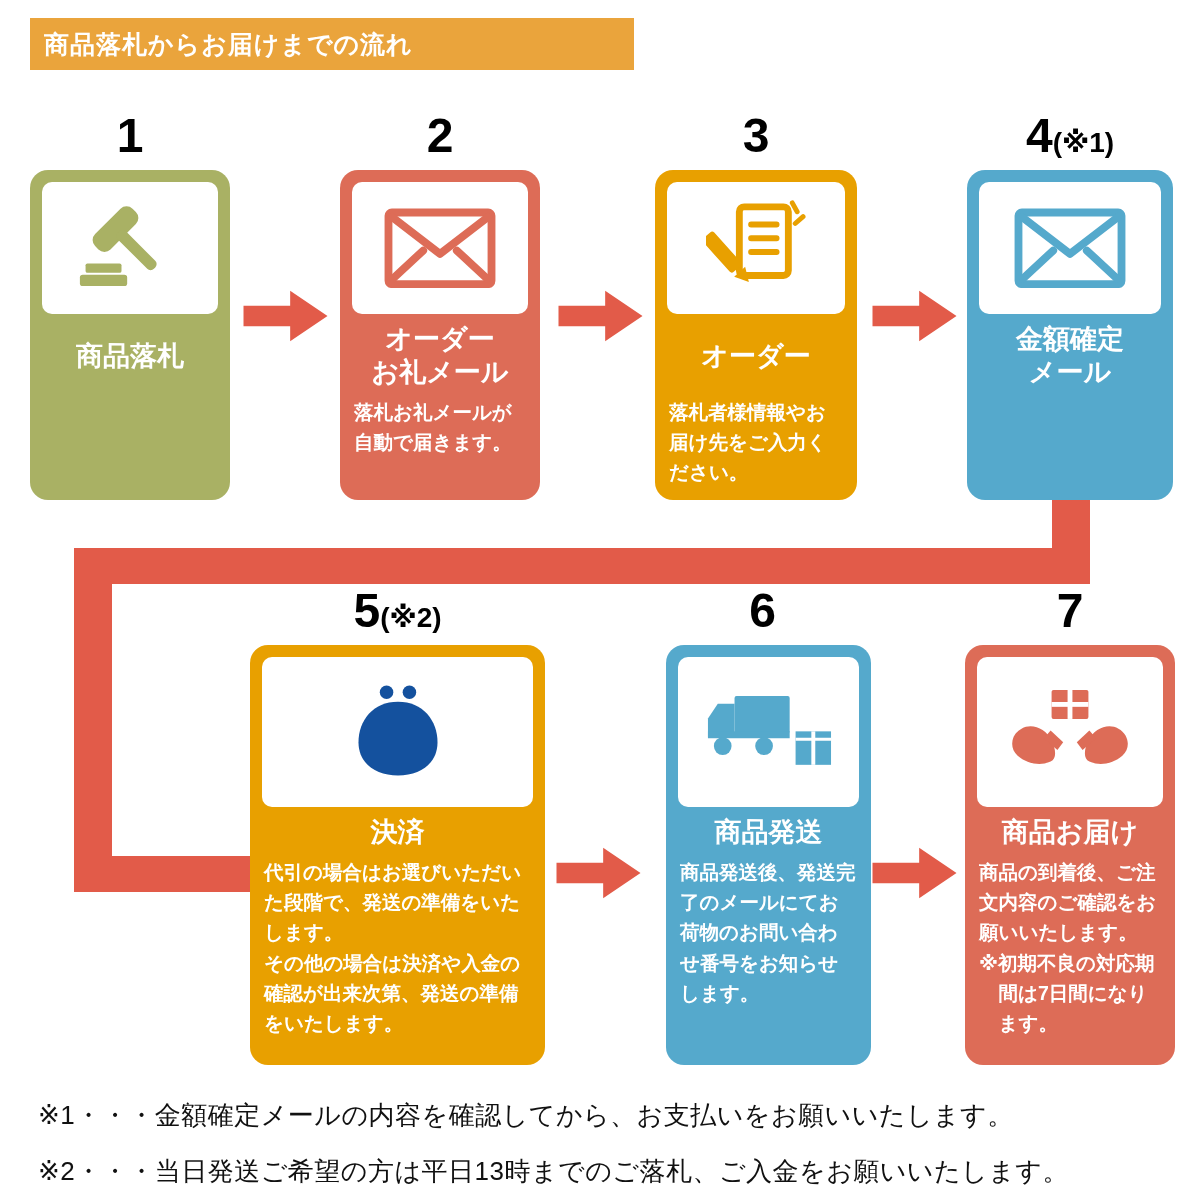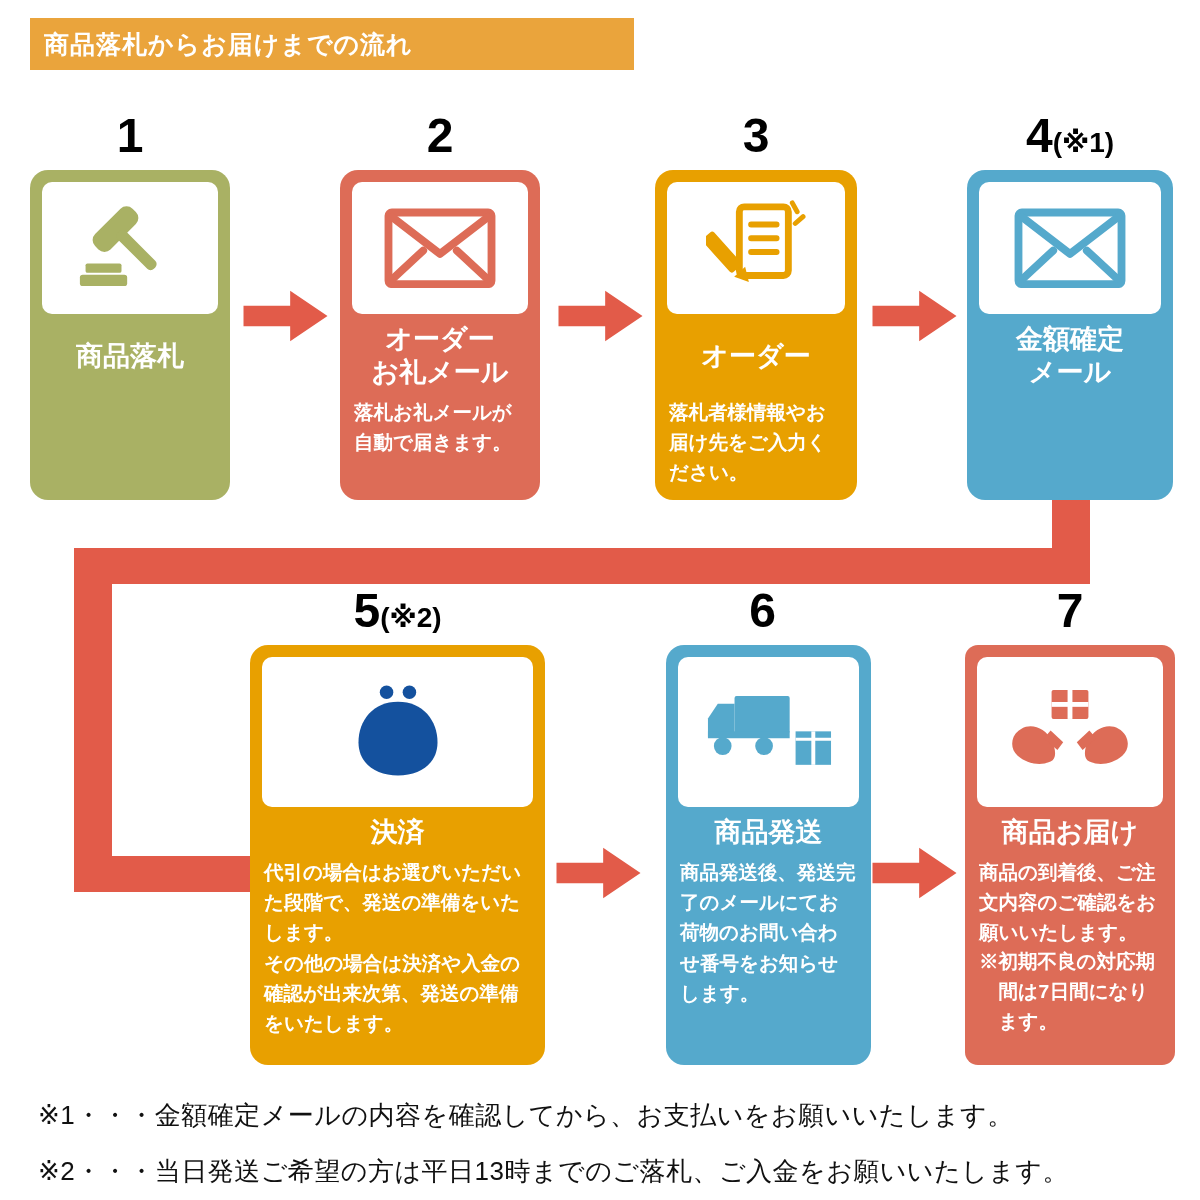--- a/index.html
+++ b/index.html
@@ -15,29 +15,29 @@
 
   .card{position:absolute;border-radius:18px;padding:12px;box-sizing:border-box;color:#fff;}
   .icon-panel{background:#ffffff;border-radius:10px;display:flex;align-items:center;justify-content:center;}
   .row1 .icon-panel{height:132px;}
   .row2 .icon-panel{height:150px;}
   .card-title{text-align:center;font-weight:bold;font-size:27px;line-height:1.22;margin:9px 0 8px;}
   .row1 .card-title{height:66px;display:flex;flex-direction:column;justify-content:center;}
   .t-line{display:block;}
   .card-desc{font-weight:bold;font-size:19.5px;line-height:1.55;padding:0 2px;}
   .card-desc p{margin:0;}
-  .hang{padding-left:1em;text-indent:-1em;font-family:Liberation Mono, monospace;}
+  .hang{padding-left:1em;text-indent:-1em;}
 
   .c1{left:30px;top:170px;width:200px;height:330px;background:#A9B164;}
   .c2{left:340px;top:170px;width:200px;height:330px;background:#DD6C57;}
   .c3{left:655px;top:170px;width:202px;height:330px;background:#E8A000;}
   .c4{left:967px;top:170px;width:206px;height:330px;background:#55A9CC;}
   .c5{left:250px;top:645px;width:295px;height:420px;background:#E8A000;}
   .c6{left:660px;top:645px;width:205px;height:420px;background:#55A9CC;margin-left:6px;}
-  .c7{left:965px;top:645px;width:210px;height:420px;background:#DD6C57;border-radius:13px;}
+  .c7{left:965px;top:645px;width:210px;height:420px;background:#DD6C57;}
 
   .ip-olive{color:#A9B164;} .ip-red{color:#DD6C57;} .ip-orange{color:#E8A000;}
   .ip-blue{color:#55A9CC;} .ip-navy{color:#14519E;}
 
   .n1{left:30px;top:112px;width:200px;}
   .n2{left:340px;top:112px;width:200px;}
   .n3{left:655px;top:112px;width:202px;}
   .n4{left:967px;top:112px;width:206px;}
   .n5{left:250px;top:587px;width:295px;}
   .n6{left:660px;top:587px;width:205px;}

